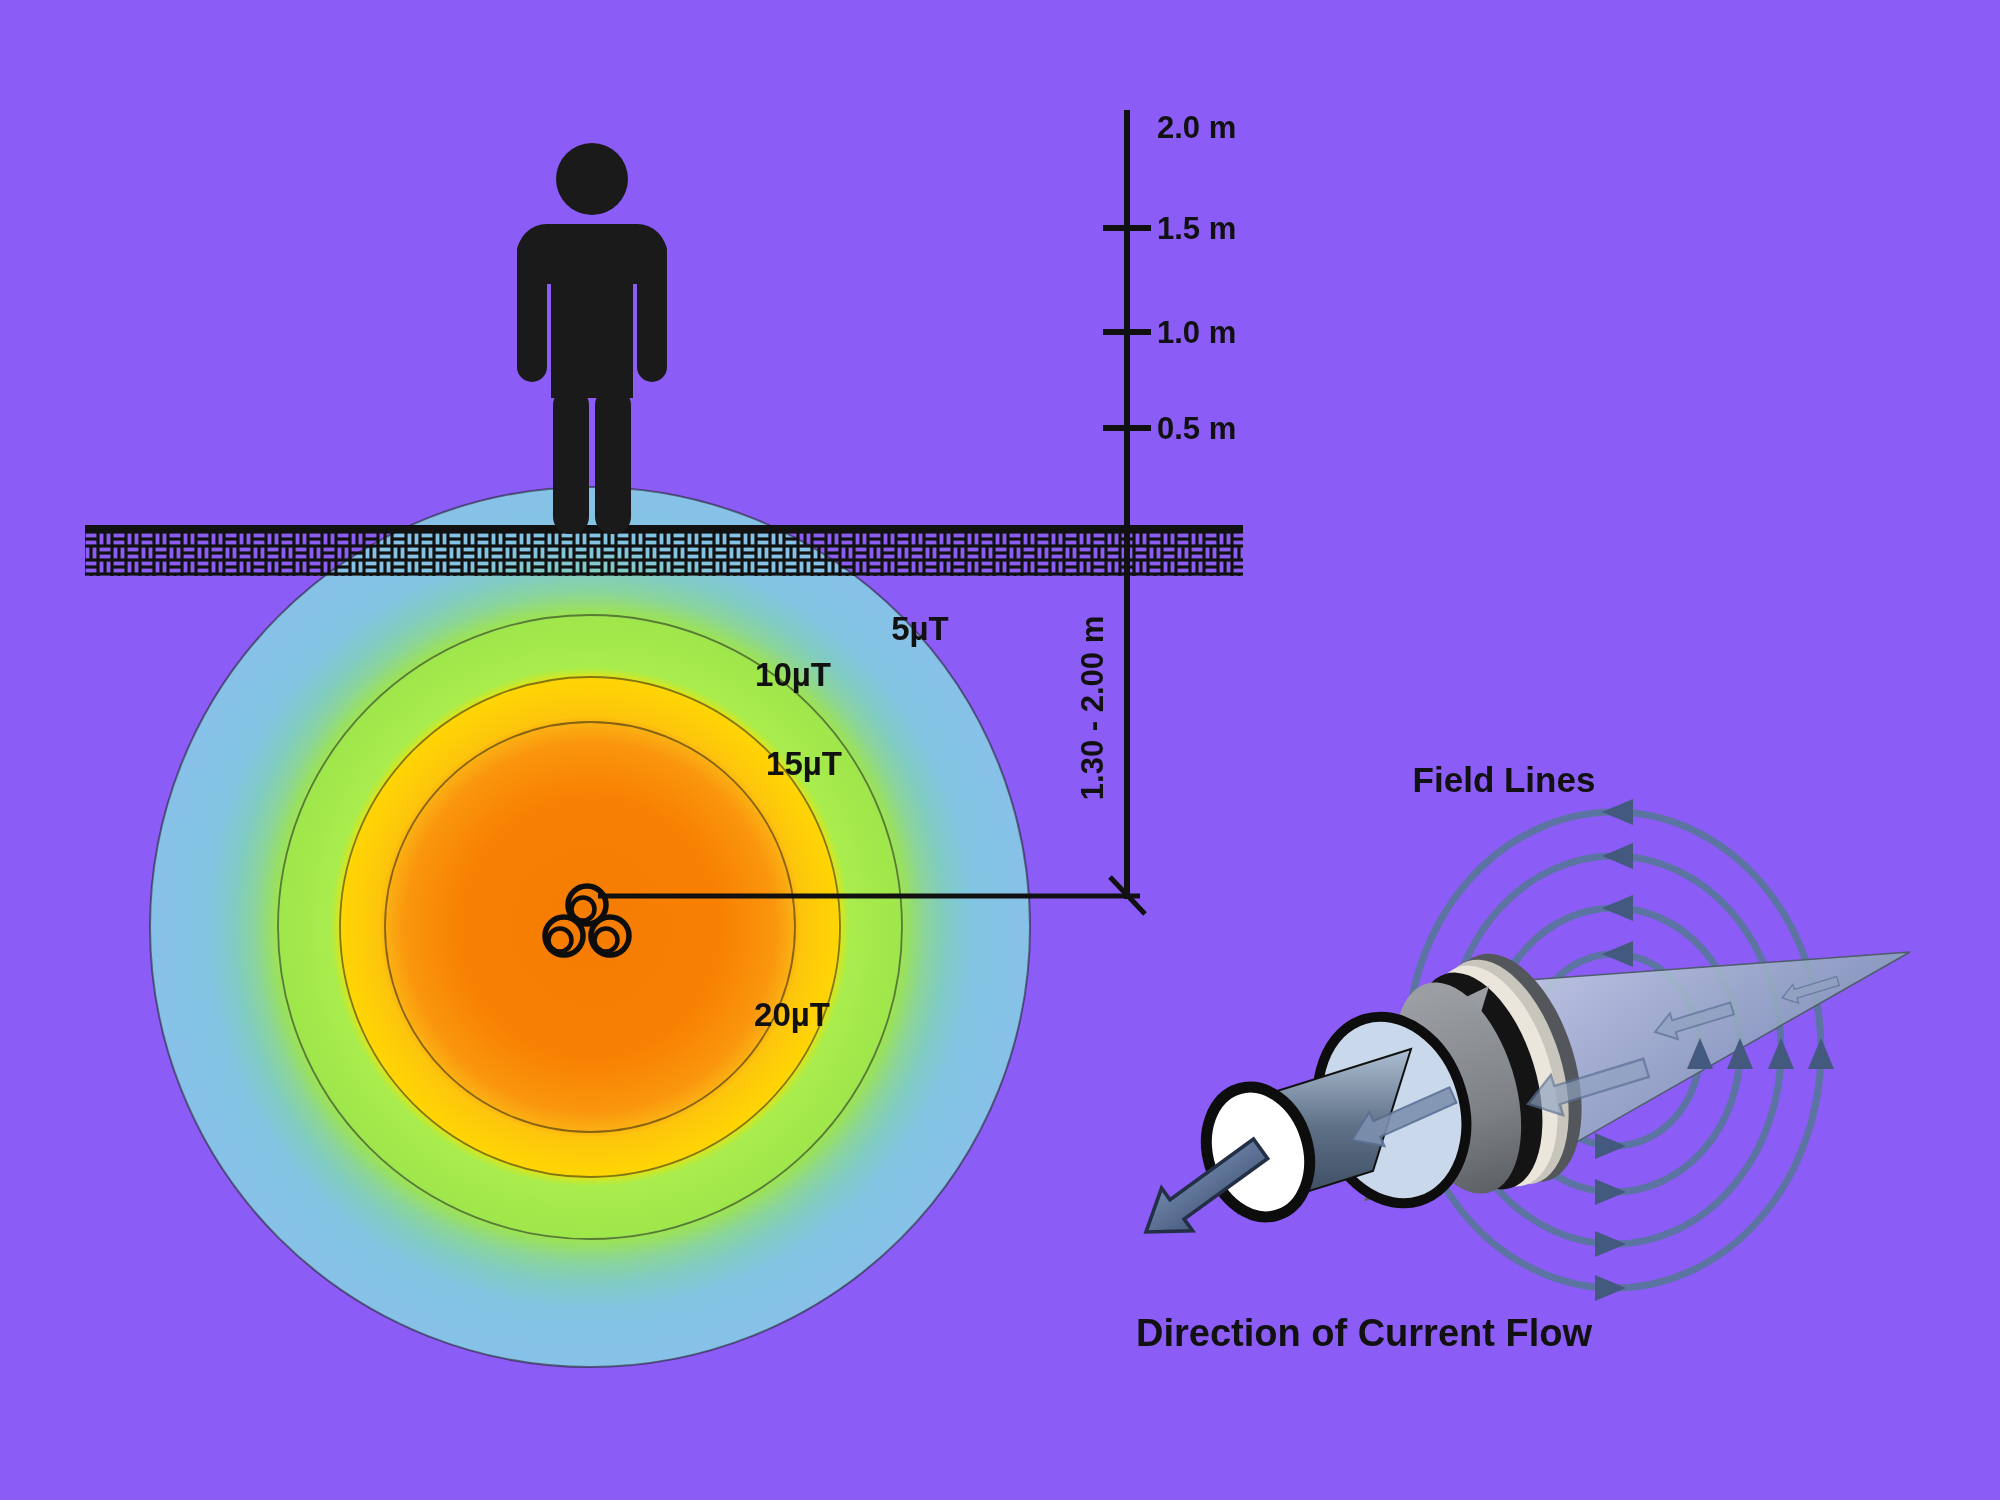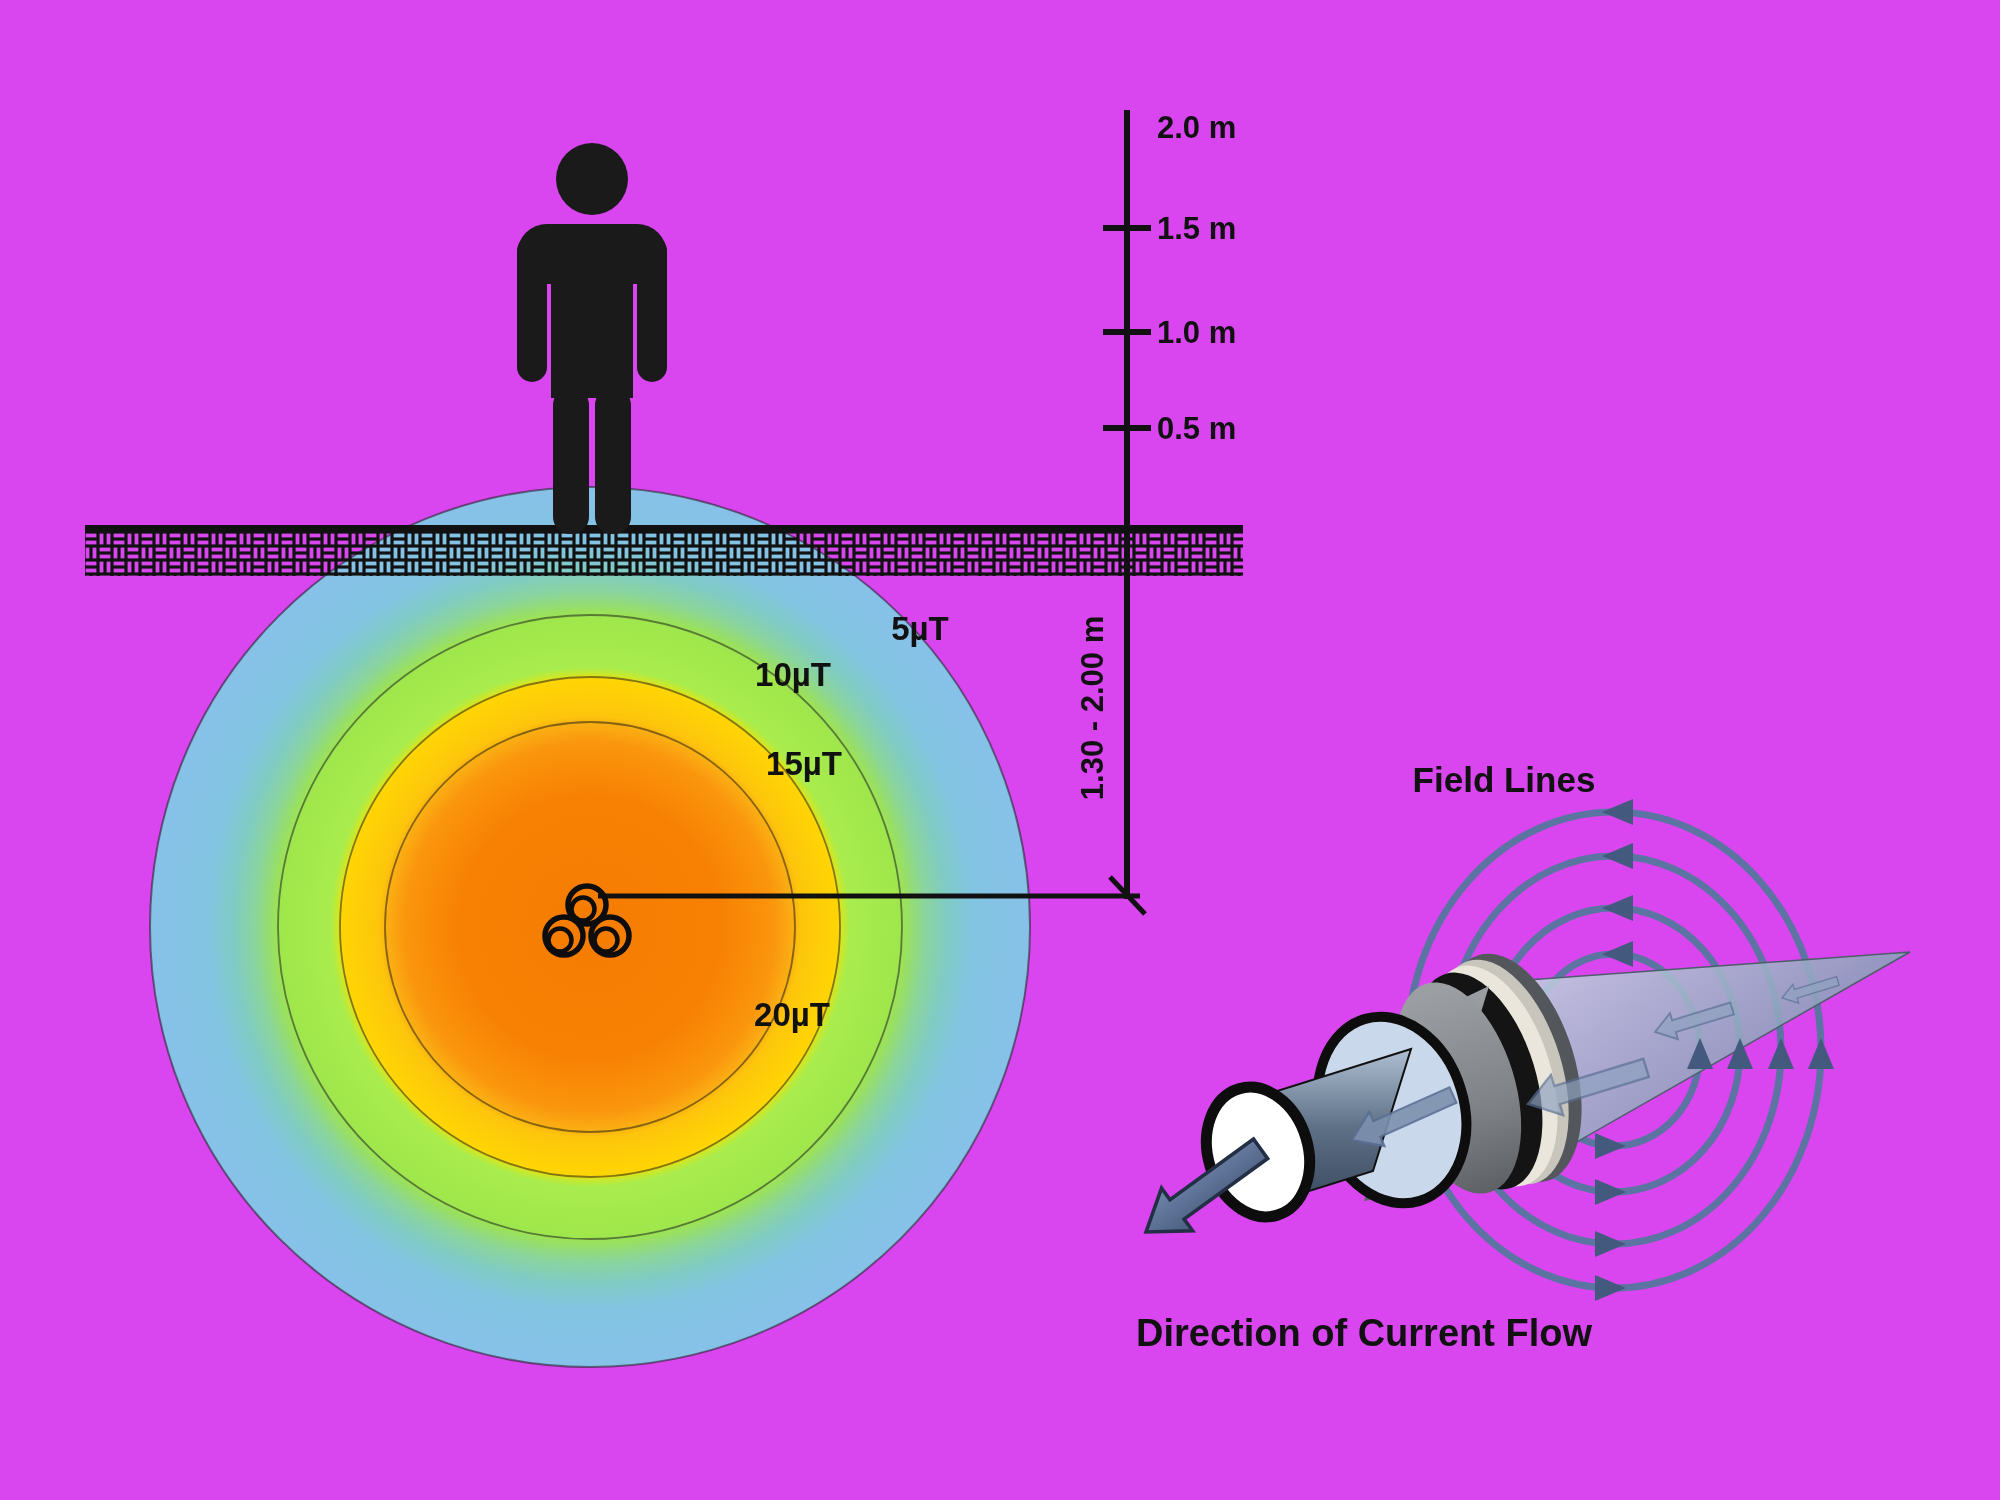--- a/index.html
+++ b/index.html
@@ -1,16 +1,16 @@
 <!DOCTYPE html>
 <html><head>
 <meta charset="utf-8">
 <style>
   html,body{margin:0;padding:0;background:#ffffff;}
-  .stage{width:2000px;height:1500px;position:relative;background:#d946ef;overflow:hidden;
+  .stage{width:2000px;height:1500px;position:relative;background:#8b5cf6;overflow:hidden;
          font-family:"Liberation Sans","DejaVu Sans",sans-serif;}
   svg{display:block;}
   text{font-family:"Liberation Sans","DejaVu Sans",sans-serif;font-weight:bold;fill:#111;}
   .zone-label{font-size:33px;}
   .scale-label{font-size:31px;}
   .depth-label{font-size:31px;}
   .cable-label{font-size:35px;}
   .flow-label{font-size:38px;}
 </style>
 </head>

